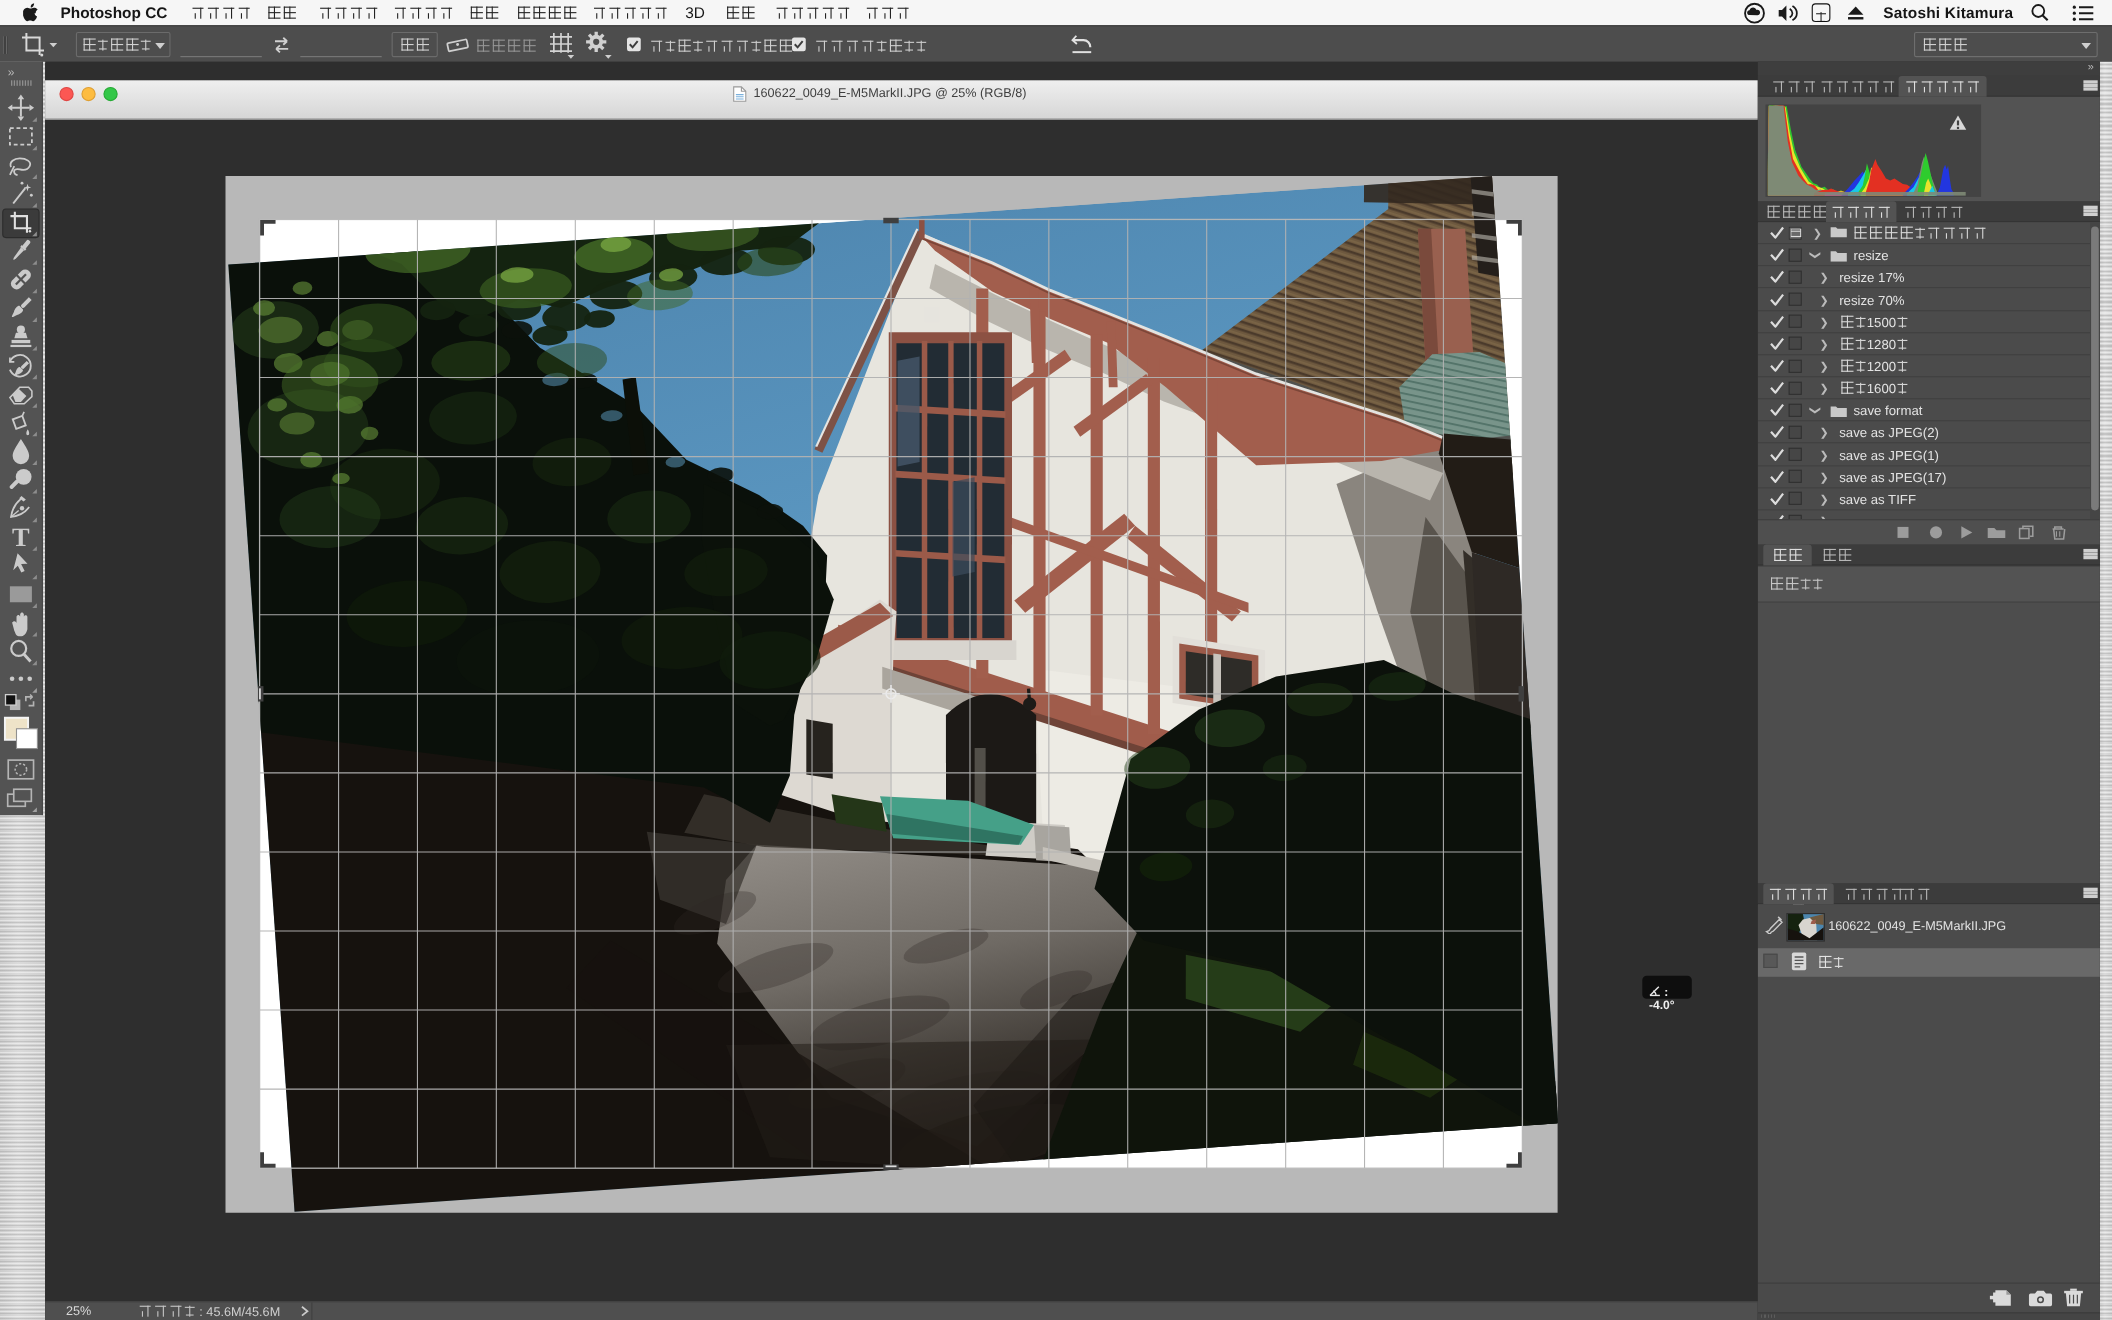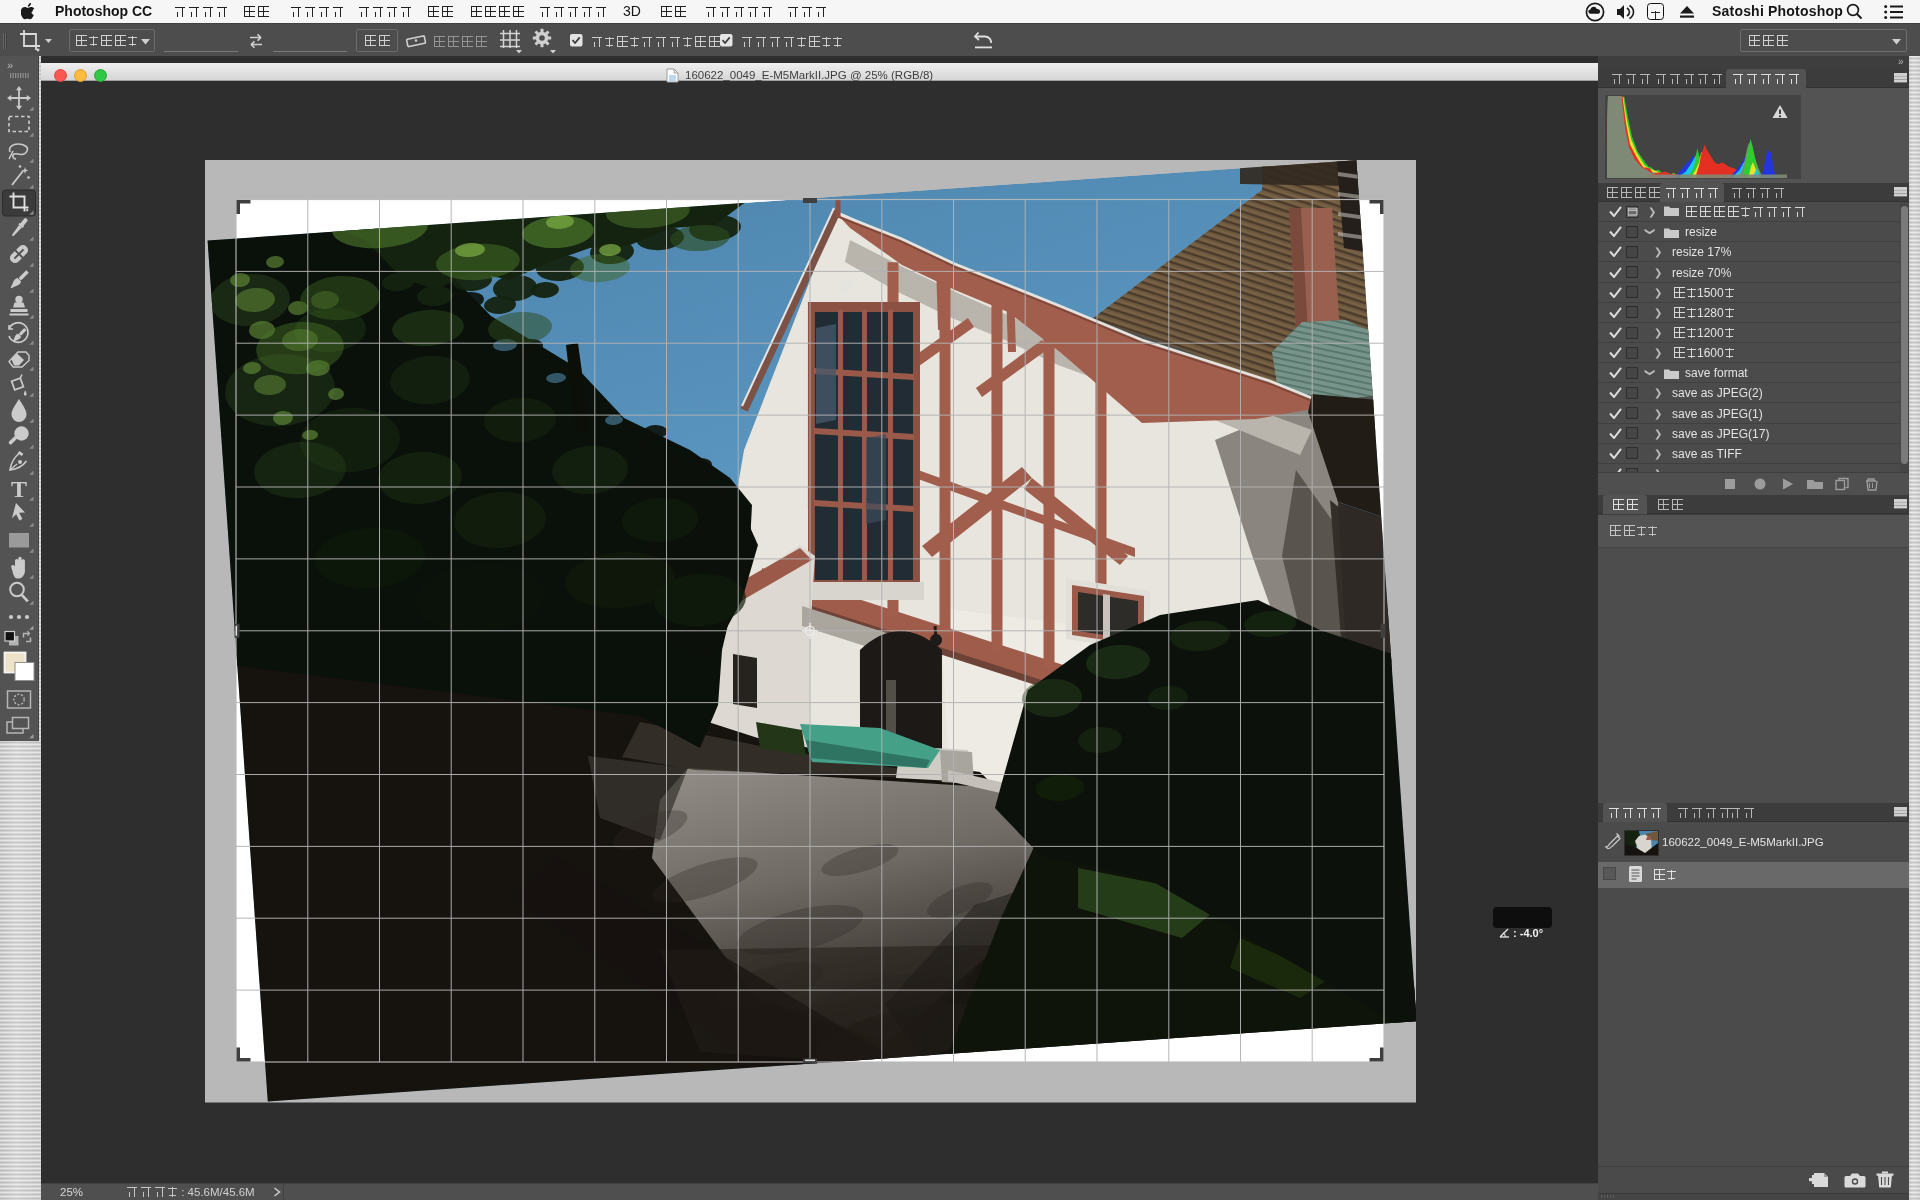--- a/index.html
+++ b/index.html
@@ -17,21 +17,21 @@
 i.ks{width:9px;height:10px;margin:0 1px;opacity:.9;background:
  linear-gradient(currentColor,currentColor) 0 1px/9px 1.2px no-repeat,
  linear-gradient(currentColor,currentColor) 4px 0/1.2px 10px no-repeat,
  linear-gradient(currentColor,currentColor) 1px 8px/7px 1.2px no-repeat}
 .menubar{left:0;top:0;width:1920px;height:23px;background:#f6f6f6;color:#151515;font-size:14px}
 .menubar .it{position:absolute;top:3px;white-space:nowrap}
 .optbar{left:0;top:23px;width:1920px;height:33px;background:#4d4d4d;border-top:1px solid #404040;color:#d6d6d6;font-size:12px}
 .desk{background:#d4d4d4;background-image:repeating-linear-gradient(180deg,rgba(255,255,255,.42) 0 1px,rgba(0,0,0,0) 1px 2px,rgba(110,110,110,.2) 2px 3px,rgba(0,0,0,0) 3px 4px),linear-gradient(90deg,#cccccc,#dbdbdb 40%,#cfcfcf)}
 .toolbar{left:0;top:56px;width:39px;height:685px;background:#535353;border-right:1px solid #454545}
 .docwin{left:41px;top:57px;width:1557px;height:1142px;background:#2e2e2e}
-.titlebar{position:absolute;left:0;top:6px;width:100%;height:18px;background:linear-gradient(#efefef,#d6d6d6);border-bottom:1px solid #9f9f9f;color:#3f3f3f;font-size:12.5px}
+.titlebar{position:absolute;left:0;top:16px;width:100%;height:36px;background:linear-gradient(#efefef,#d6d6d6);border-bottom:1px solid #9f9f9f;color:#3f3f3f;font-size:12.5px}
 .tl{position:absolute;top:6px;width:13px;height:13px;border-radius:50%}
 .statusbar{position:absolute;left:0;top:1126px;width:100%;height:32px;background:#4f4f4f;color:#d8d8d8;font-size:11.5px;border-top:1px solid #424242}
 .rpanel{left:1598px;top:56px;width:311px;height:1144px;background:#3e3e3e;color:#dedede;font-size:12px}
 .tabrow{position:absolute;left:0;width:311px;height:19px;background:#3c3c3c;border-bottom:1px solid #333}
 .tab{position:absolute;top:3px;height:16px;color:#c2c2c2;font-size:12px}
 .atab{position:absolute;top:0;height:19px;background:#535353;border-radius:3px 3px 0 0;color:#ebebeb;font-size:12px;text-align:center}
 .hamb{position:absolute;width:13px;height:3px;background:#cfcfcf;box-shadow:0 3.2px 0 #cfcfcf,0 6.4px 0 #cfcfcf}
 .arow{position:absolute;left:0;width:303px;height:20px;border-bottom:1px solid #404040;color:#e3e3e3;font-size:12px}
 .chk{position:absolute;left:11px;top:4px;width:13px;height:11px}
 .mbox{position:absolute;left:28px;top:3.5px;width:12px;height:12px;border:1px solid #2f2f2f;background:#464646}
@@ -61,21 +61,21 @@
     </svg>
     <svg width="20" height="16" viewBox="0 0 20 16" style="position:absolute;left:1615px;top:4px">
       <path fill="#1a1a1a" d="M2 5h3l4-4v14l-4-4H2z"></path>
       <path d="M12 4c1.5 1 2.5 2.3 2.5 4s-1 3-2.5 4M14.5 1.5c2.5 1.5 4 3.7 4 6.5s-1.5 5-4 6.5" fill="none" stroke="#1a1a1a" stroke-width="1.6"></path>
     </svg>
     <div style="position:absolute;left:1647px;top:3px;width:17px;height:17px;border:1.8px solid #111;border-radius:3.5px;color:#111;padding:2px 0 0 2px"><i class="ks" style="width:9px;height:9px"></i></div>
     <svg width="16" height="15" viewBox="0 0 16 15" style="position:absolute;left:1679px;top:4px">
       <path fill="#1a1a1a" d="M1 9.5L8 2l7 7.5z"></path>
       <rect x="1" y="11.5" width="14" height="2.2" fill="#1a1a1a"></rect>
     </svg>
-    <div class="it" style="left:1712px;font-weight:bold;letter-spacing:.2px">Satoshi Photoshop</div>
+    <div class="it" style="left:1712px;font-weight:bold;letter-spacing:.2px">Satoshi Kitamura</div>
     <svg width="17" height="17" viewBox="0 0 17 17" style="position:absolute;left:1846px;top:3px">
       <circle cx="7" cy="7" r="5.4" fill="none" stroke="#1a1a1a" stroke-width="1.7"></circle>
       <path d="M11 11l4.5 4.5" stroke="#1a1a1a" stroke-width="1.9"></path>
     </svg>
     <svg width="20" height="16" viewBox="0 0 20 16" style="position:absolute;left:1884px;top:4px">
       <g stroke="#1a1a1a" stroke-width="1.8">
         <path d="M6 2.5h13M6 8h13M6 13.5h13"></path>
       </g>
       <g fill="#1a1a1a">
         <circle cx="1.7" cy="2.5" r="1.5"></circle>
@@ -538,21 +538,21 @@
       <div class="tl" style="left:53px;background:#33c748;border:0.5px solid #27aa35"></div>
       <svg width="13" height="15" viewBox="0 0 13 15" style="position:absolute;left:625px;top:5px">
         <path d="M1 1h7l4 4v9H1z" fill="#fff" stroke="#9a9a9a"></path>
         <path d="M8 1v4h4" fill="none" stroke="#9a9a9a"></path>
         <g stroke="#7ab0dc" stroke-width="1">
           <path d="M3 8h7M3 10h7M3 12h7"></path>
         </g>
       </svg>
       <div style="position:absolute;left:644px;top:6px;font-size:11.5px">160622_0049_E-M5MarkII.JPG @ 25% (RGB/8)</div>
     </div>
-    <div class="abs" style="left:1452px;top:850px;width:59px;height:20.5px;background:rgba(12,12,12,.93);border-radius:4px;color:#f0f0f0;font-size:11px;font-weight:bold;padding:20px 0 0 6px"><svg width="11" height="10" viewBox="0 0 11 10" style="vertical-align:-1px">
+    <div class="abs" style="left:1452px;top:830px;width:45px;height:20.5px;background:rgba(12,12,12,.93);border-radius:4px;color:#f0f0f0;font-size:11px;font-weight:bold;padding:9px 0 0 6px"><svg width="11" height="10" viewBox="0 0 11 10" style="vertical-align:-1px">
         <path d="M1 9L9 1" stroke="#e8e8e8" stroke-width="1.3"></path>
         <path d="M1 9h9" stroke="#e8e8e8" stroke-width="1.3"></path>
         <path d="M6.5 9a5 5 0 00-2.6-4.2" fill="none" stroke="#e8e8e8" stroke-width="1.1"></path>
       </svg> : -4.0°</div>
     <div class="statusbar">
       <span style="position:absolute;left:19px;top:2px">25%</span>
       <span style="position:absolute;left:84px;top:2px;color:#d0d0d0"><i class="kt"></i><i class="kt"></i><i class="kt"></i><i class="ks"></i> : 45.6M/45.6M</span>
       <svg width="8" height="10" style="position:absolute;left:232px;top:3px">
         <path d="M1.5 1l5 4-5 4" fill="none" stroke="#c9c9c9" stroke-width="1.6"></path>
       </svg>

